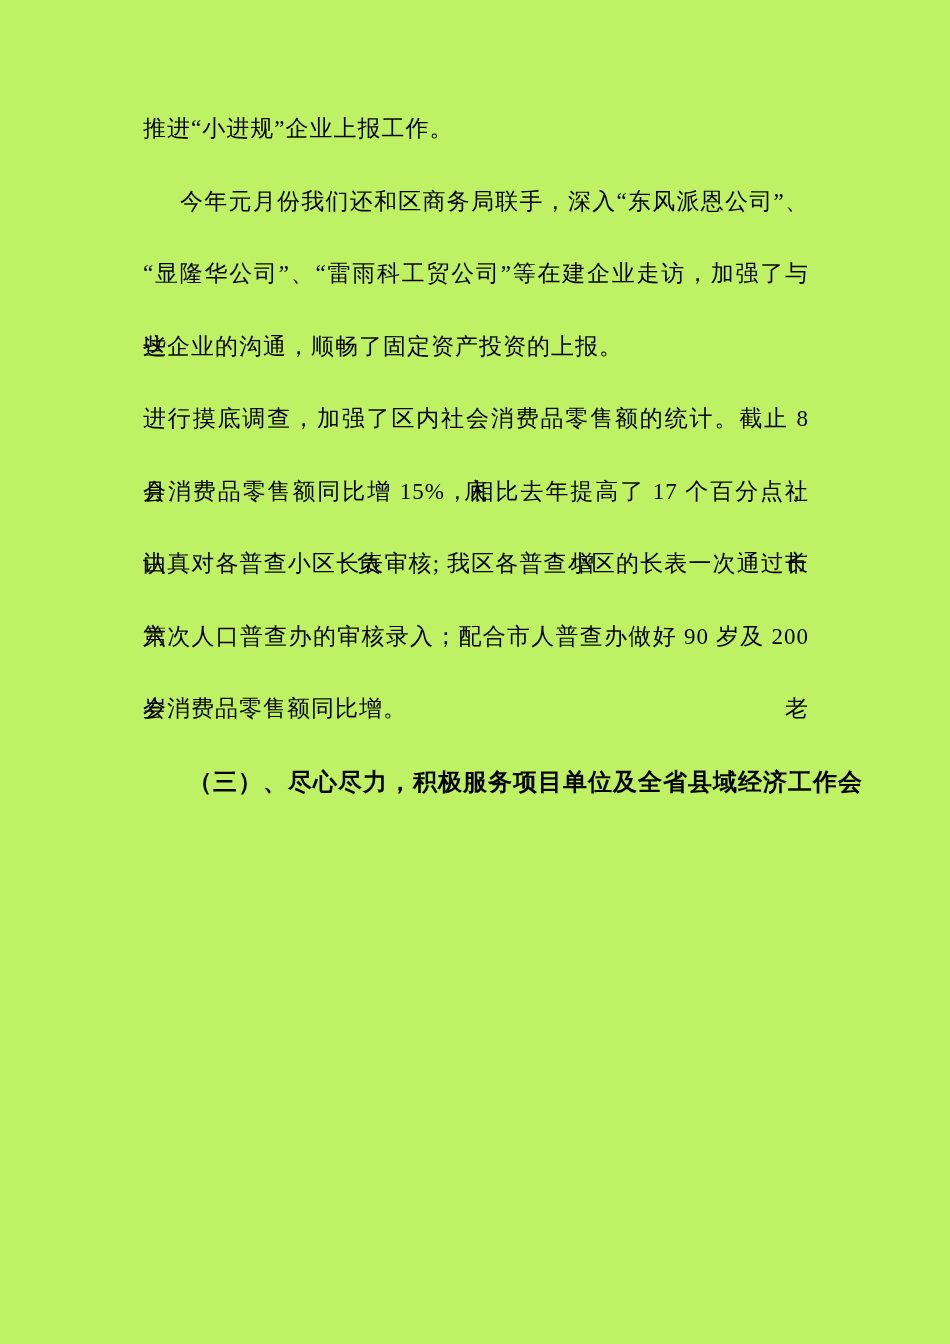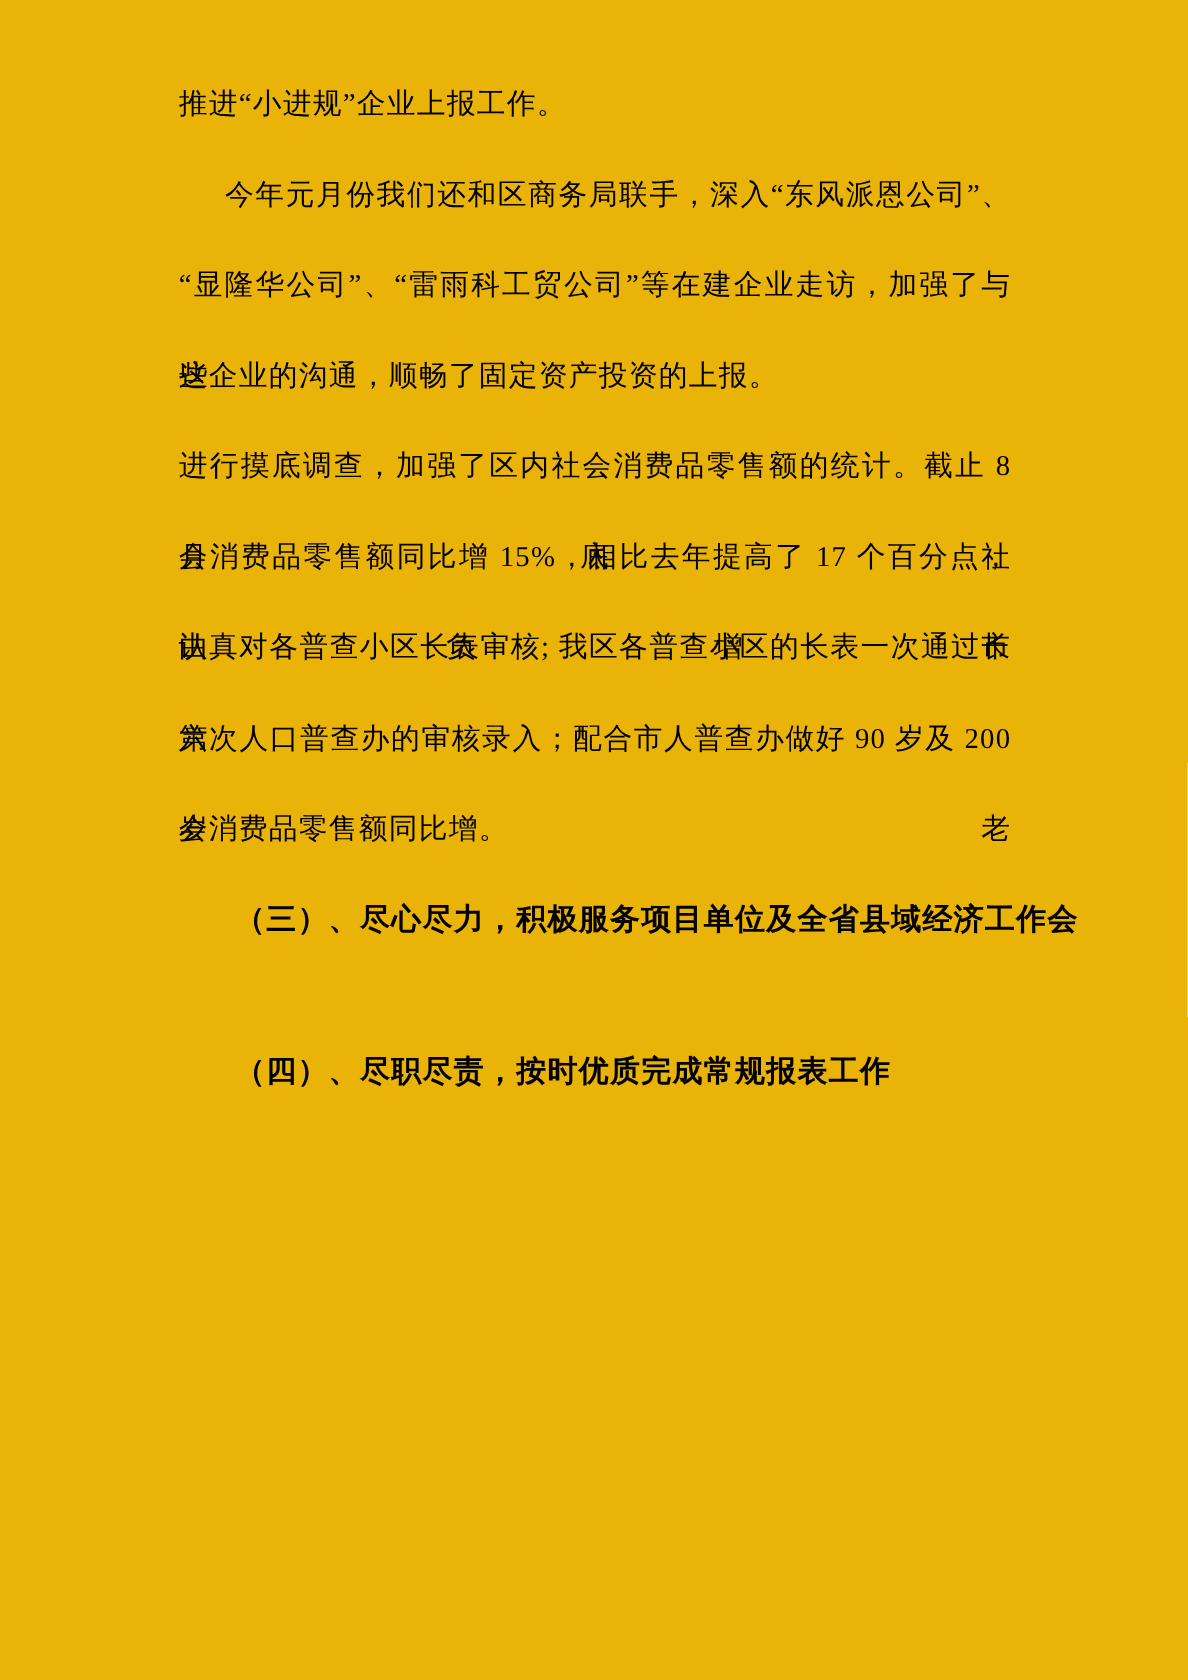--- a/index.html
+++ b/index.html
@@ -10,23 +10,23 @@
   body {
     width: 950px;
     height: 1344px;
     overflow: hidden;
     font-family: "Liberation Serif", "DejaVu Serif", serif;
     color: #000000;
   }
   .page {
     width: 950px;
     height: 1344px;
-    background: #eab308;
+    background: #bef264;
     box-sizing: border-box;
-    padding-top: 47px;
+    padding-top: 93px;
   }
   .doc {
     margin-left: 143px;
     width: 666px;
   }
   .line {
     height: 72.5px;
     line-height: 72.5px;
     font-size: 23px;
     letter-spacing: 1px;
@@ -56,15 +56,14 @@
     <div class="line body">推进“小进规”企业上报工作。</div>
     <div class="line body full" style="--ind:37px">今年元月份我们还和区商务局联手，深入“东风派恩公司”、</div>
     <div class="line body full">“显隆华公司”、“雷雨科工贸公司”等在建企业走访，加强了与这</div>
     <div class="line body">些企业的沟通，顺畅了固定资产投资的上报。</div>
     <div class="line body full">进行摸底调查，加强了区内社会消费品零售额的统计。截止 8 月底社</div>
     <div class="line body full">会消费品零售额同比增 15%，相比去年提高了 17 个百分点，由负增长</div>
     <div class="line body full">认真对各普查小区长表审核; 我区各普查小区的长表一次通过市第</div>
     <div class="line body full">六次人口普查办的审核录入；配合市人普查办做好 90 岁及 200 岁老</div>
     <div class="line body">会消费品零售额同比增。</div>
     <div class="line heading" style="--ind:45px">（三）、尽心尽力，积极服务项目单位及全省县域经济工作会</div>
-    <div class="line heading gap" style="--ind:45px">（四）、尽职尽责，按时优质完成常规报表工作</div>
   </div>
 </div>
 
 </body></html>

